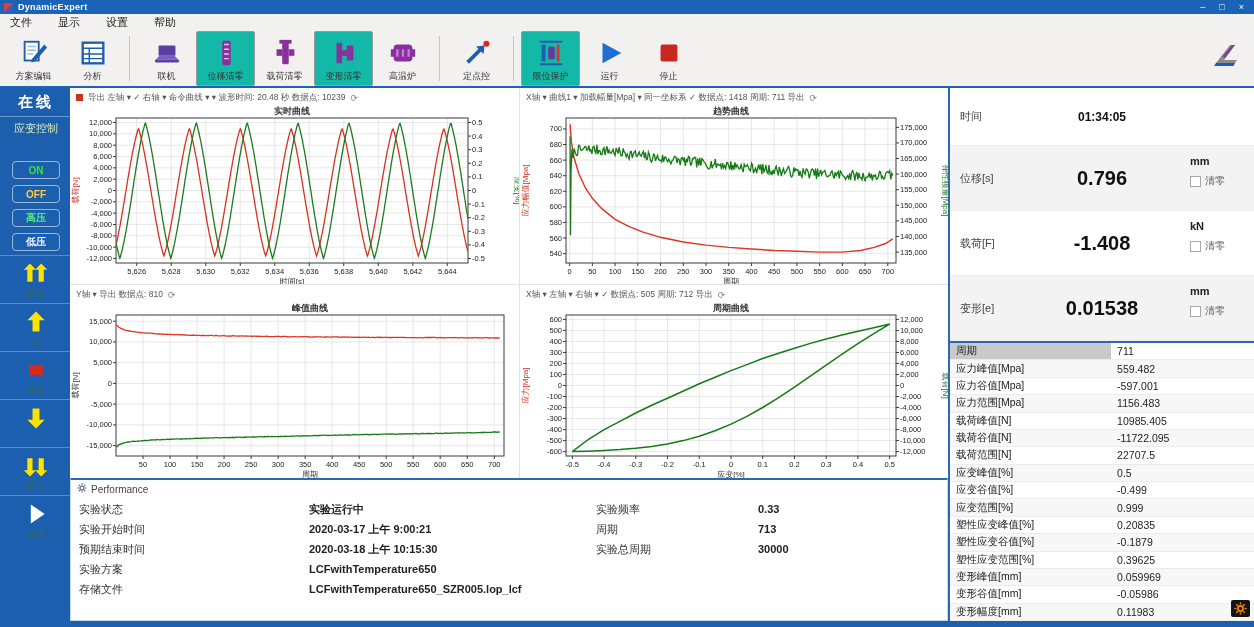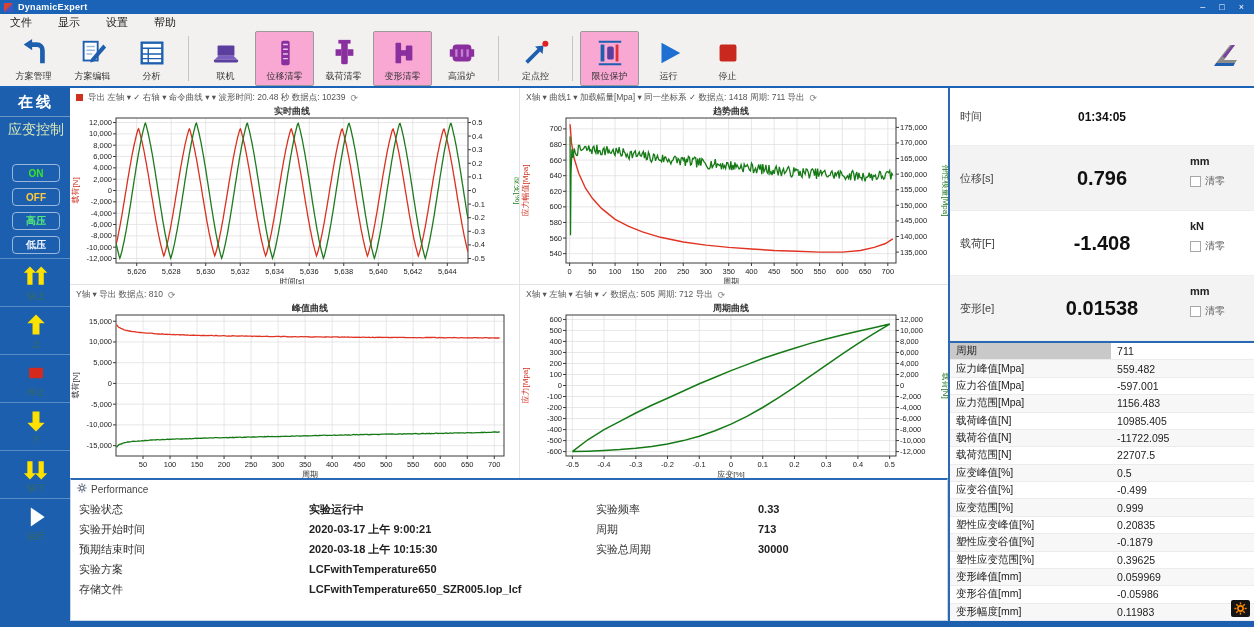--- a/index.html
+++ b/index.html
@@ -9,30 +9,30 @@
   .titlebar{position:absolute;left:0;top:0;right:0;height:14px;background:#1b63b7;display:flex;align-items:center;color:#fff;z-index:5;}
   .app-icon{width:9px;height:9px;margin:0 5px 0 4px;background:linear-gradient(135deg,#e04030 40%,#3a58c8 60%);border-radius:1px;}
   .win-title{font-size:9px;font-weight:bold;letter-spacing:.3px;}
   .win-controls{margin-left:auto;display:flex;gap:14px;padding-right:10px;font-size:9px;line-height:14px;}
   .win-controls span{cursor:default;}
   
   .menubar{position:absolute;left:0;top:14px;right:0;height:17px;background:#f2f1ef;display:flex;gap:26px;padding-left:10px;align-items:center;font-size:11px;color:#222;}
   
   .toolbar{position:absolute;left:0;top:31px;right:0;height:55px;background:#f2f1ef;border-bottom:2px solid #1b63b7;display:flex;align-items:stretch;padding-left:4px;box-sizing:content-box;}
   .tb-btn{width:57px;display:flex;flex-direction:column;align-items:center;justify-content:flex-end;padding:2px 0 2px;border:1px solid transparent;}
-  .tb-btn.selected{border:1px solid #9a9a9a;background:#f9a8d4;border-radius:2px;}
+  .tb-btn.selected{border:1px solid #9a9a9a;background:#14b8a6;border-radius:2px;}
   .tb-icon{height:34px;display:flex;align-items:center;}
   .tb-icon svg{width:30px;height:30px;}
   .tb-label{font-size:9px;color:#333;white-space:nowrap;}
   .tb-divider{width:1px;background:#c6c6c6;margin:5px 7px;}
   .brand{position:absolute;right:8px;top:40px;}
   
   .sidebar{position:absolute;left:0;top:88px;width:72px;bottom:6px;background:#1c5fae;color:#fff;}
   .sb-status{font-size:15px;font-weight:bold;text-align:center;padding:5px 0 4px;letter-spacing:3px;}
-  .sb-mode{font-size:14px;text-align:center;color:#d9e8b6;padding:4px 0 5px;border-top:1px solid rgba(255,255,255,.35);}
+  .sb-mode{font-size:11px;text-align:center;color:#d9e8b6;padding:4px 0 5px;border-top:1px solid rgba(255,255,255,.35);}
   .pw-wrap{padding-bottom:4px;}
   .pw-btn{width:46px;height:16px;margin:6px auto 0;border:1px solid rgba(255,255,255,.55);border-radius:4px;display:flex;align-items:center;justify-content:center;font-size:10px;font-weight:bold;cursor:default;}
   .jog{border-top:1px solid rgba(255,255,255,.28);text-align:center;padding:5px 0 3px;}
   .jog svg{width:30px;height:26px;display:block;margin:0 auto;}
   .jog-label{font-size:9px;color:#3a6b52;margin-top:0;}
   
   .charts{position:absolute;left:70px;top:88px;width:878px;height:390px;background:#fff;display:grid;grid-template-columns:450px 428px;grid-template-rows:197px 193px;}
   .panel{position:relative;overflow:hidden;}
   .panel.c0{border-right:1px solid #e3e3e3;}
   .panel.r0{border-bottom:1px solid #e3e3e3;}
@@ -83,29 +83,20 @@
   </div>
 
   <div class="menubar" id="menu-items">
       <span class="menu-item">文件</span>
       <span class="menu-item">显示</span>
       <span class="menu-item">设置</span>
       <span class="menu-item">帮助</span>
     </div>
 
   <div class="toolbar" id="toolbar-buttons">
-      <div class="tb-btn">
-        <div class="tb-icon">
-          <svg viewBox="0 0 32 32">
-            <path d="M25 27V13a6 6 0 0 0-6-6h-7" fill="none" stroke="#1d5fae" stroke-width="5"></path>
-            <path d="M14 1l-9 6 9 6z" fill="#1d5fae"></path>
-          </svg>
-        </div>
-        <div class="tb-label">方案管理</div>
-      </div>
       <div class="tb-btn">
         <div class="tb-icon">
           <svg viewBox="0 0 32 32">
             <rect x="6" y="4" width="15" height="20" fill="#fff" stroke="#1d5fae" stroke-width="2"></rect>
             <path d="M9 9h9M9 13h9M9 17h6" stroke="#9dbbdd" stroke-width="1.5"></path>
             <path d="M14 22L27 7l3 3-13 15-4 1z" fill="#1d5fae"></path>
           </svg>
         </div>
         <div class="tb-label">方案编辑</div>
       </div>

